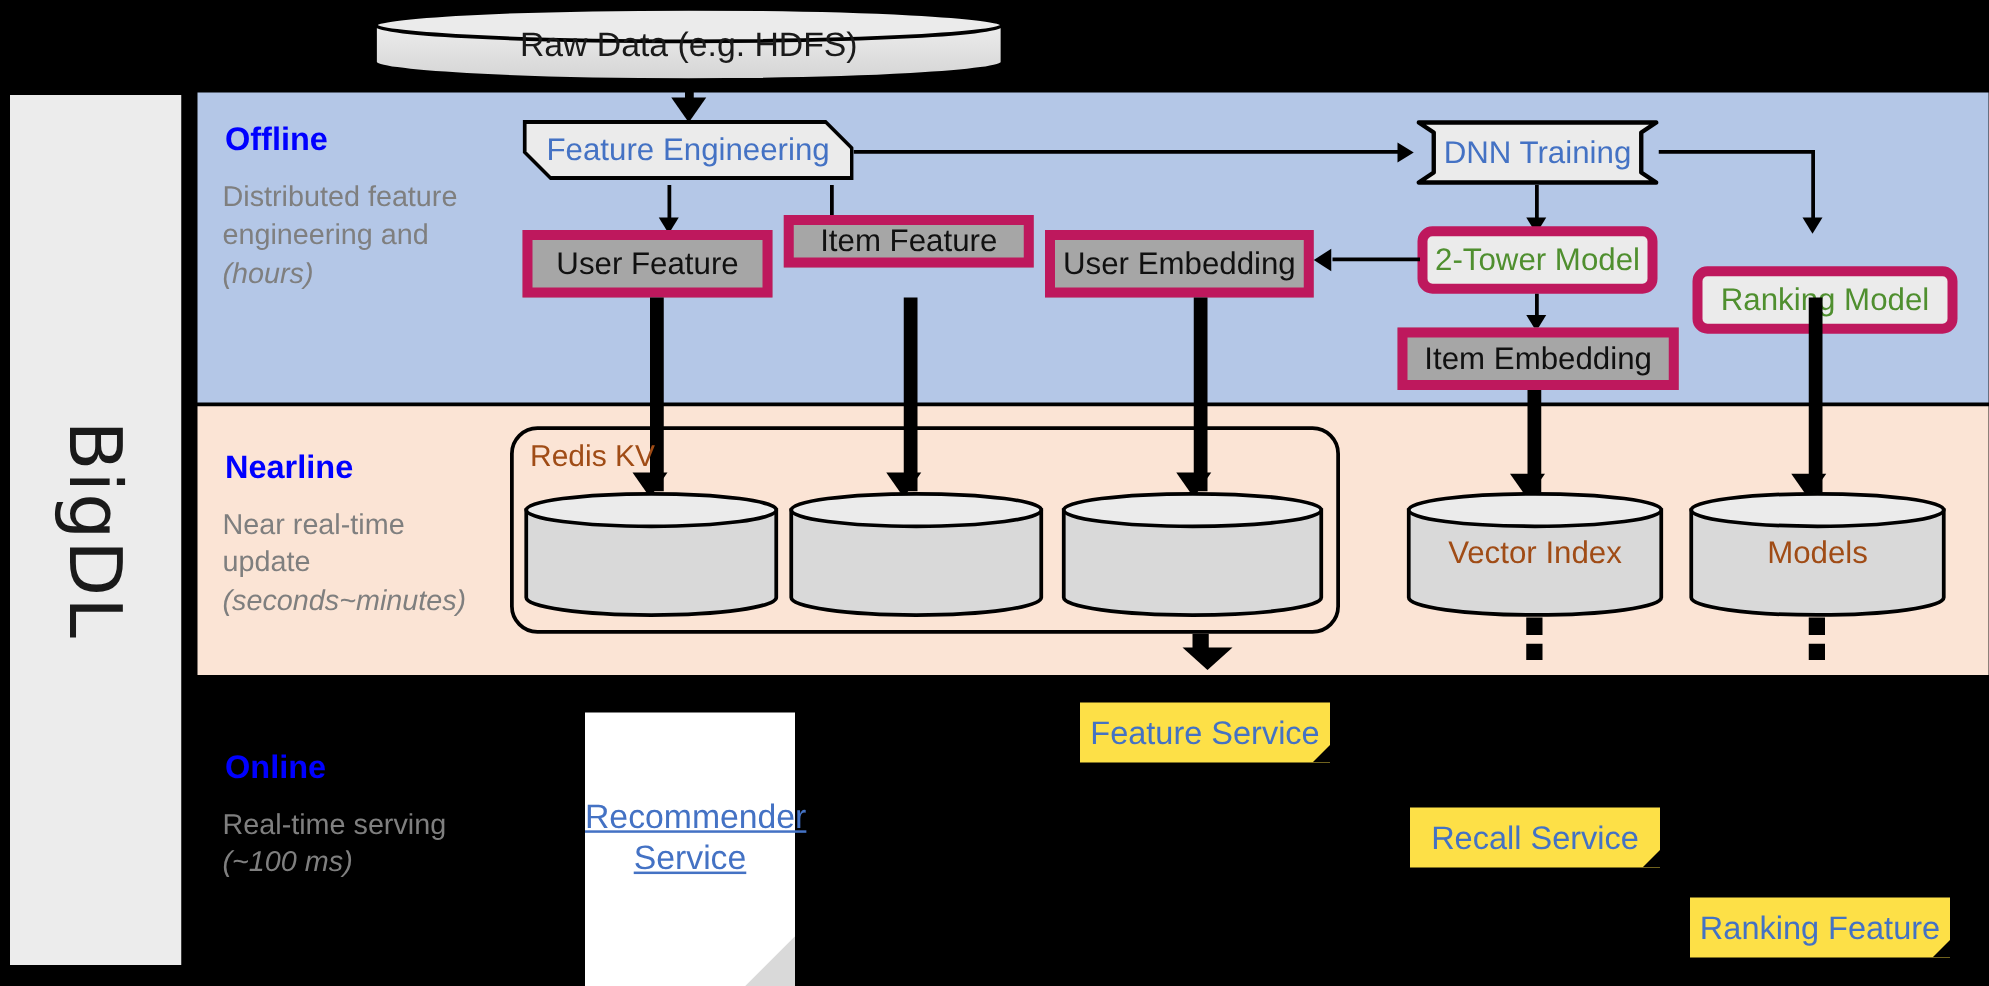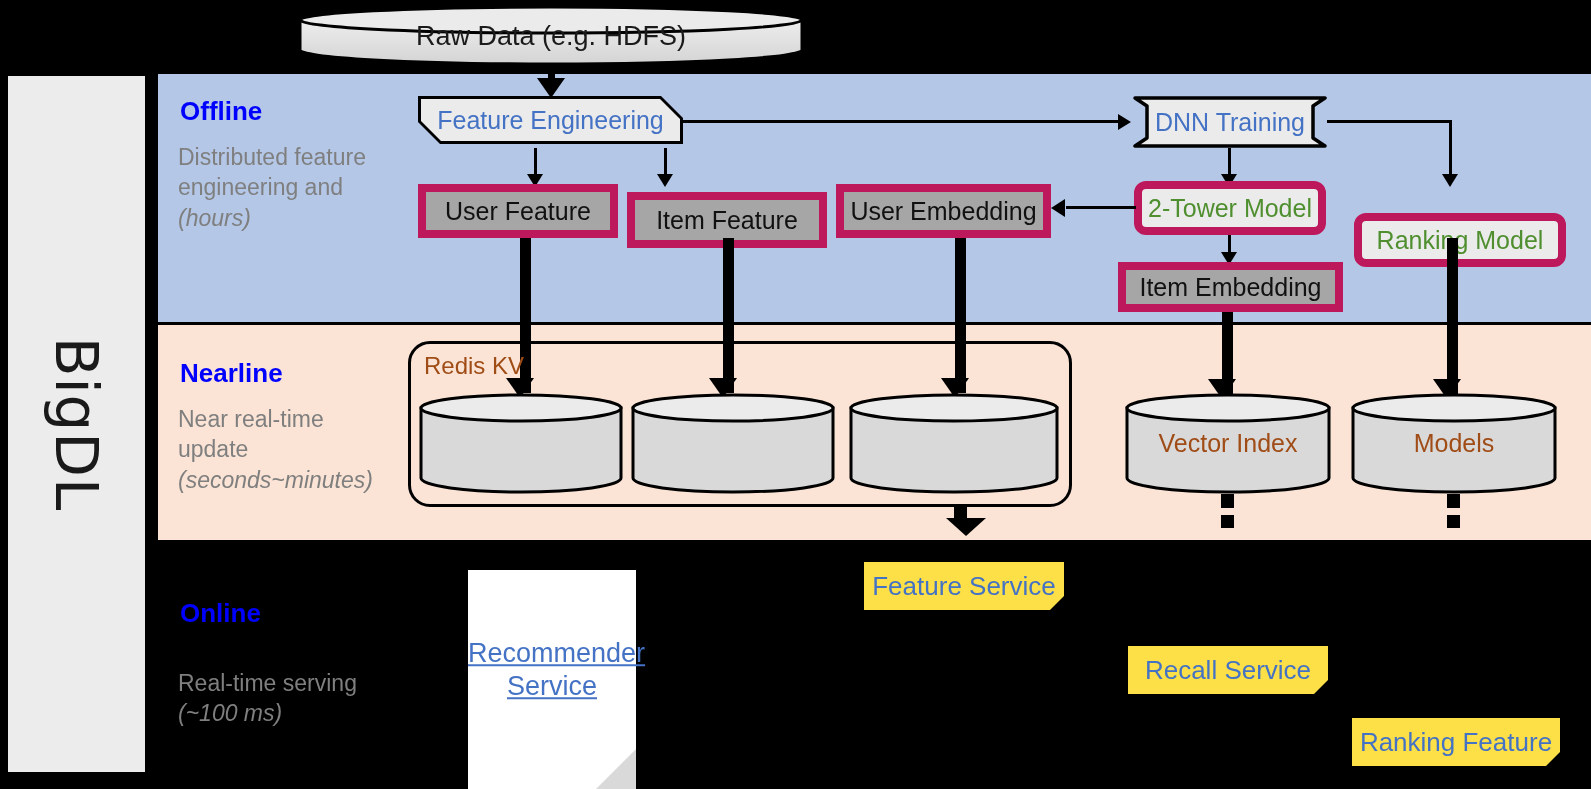--- a/index.html
+++ b/index.html
@@ -161,21 +161,21 @@
   <div class="ln" style="left:1228px;top:148px;width:3px;height:30px;"></div>
   <div class="arrowhead ah-down-thin" style="left:1221px;top:174px;"></div>
 
   <div class="ln" style="left:1327px;top:120px;width:125px;height:3px;"></div>
   <div class="ln" style="left:1449px;top:120px;width:3px;height:58px;"></div>
   <div class="arrowhead ah-down-thin" style="left:1442px;top:174px;"></div>
 
   <div class="box box-grey" style="left:418px;top:184px;width:200px;height:54px;">
     <span>User Feature</span>
   </div>
-  <div class="box box-grey" style="left:627px;top:192px;width:200px;height:56px;justify-content:center;">
+  <div class="box box-grey" style="left:627px;top:172px;width:200px;height:42px;justify-content:center;">
     <span>Item Feature</span>
   </div>
   <div class="box box-grey" style="left:836px;top:184px;width:215px;height:54px;">
     <span>User Embedding</span>
   </div>
 
   <div class="box box-light rounded" style="left:1134px;top:181px;width:192px;height:54px;">
     <span class="t-green">2-Tower Model</span>
   </div>
 
@@ -256,21 +256,21 @@
 
   <div class="ln" style="left:954px;top:507px;width:13px;height:14px;"></div>
   <div class="arrowhead ah-down-thick" style="left:946px;top:518px;border-left-width:20px;border-right-width:20px;border-top-width:18px;"></div>
 
   <div class="ln" style="left:1221px;top:494px;width:13px;height:14px;"></div>
   <div class="ln" style="left:1221px;top:515px;width:13px;height:13px;"></div>
   <div class="ln" style="left:1447px;top:494px;width:13px;height:14px;"></div>
   <div class="ln" style="left:1447px;top:515px;width:13px;height:13px;"></div>
 
   <div class="band-title" style="left:180px;top:598px;">Online</div>
-  <div class="band-sub" style="left:178px;top:668px;"><span>Real-time serving </span><i>(~100 ms)</i></div>
+  <div class="band-sub" style="left:178px;top:644px;"><span>Real-time serving </span><i>(~100 ms)</i></div>
 
   <div class="bigdoc" style="left:468px;top:570px;width:168px;height:219px;">
     <div class="label">
       <div>Recommender</div>
       <div>Service</div>
     </div>
     <div class="bigfold"></div>
   </div>
 
   <div class="svc" style="left:864px;top:562px;width:200px;height:48px;">

